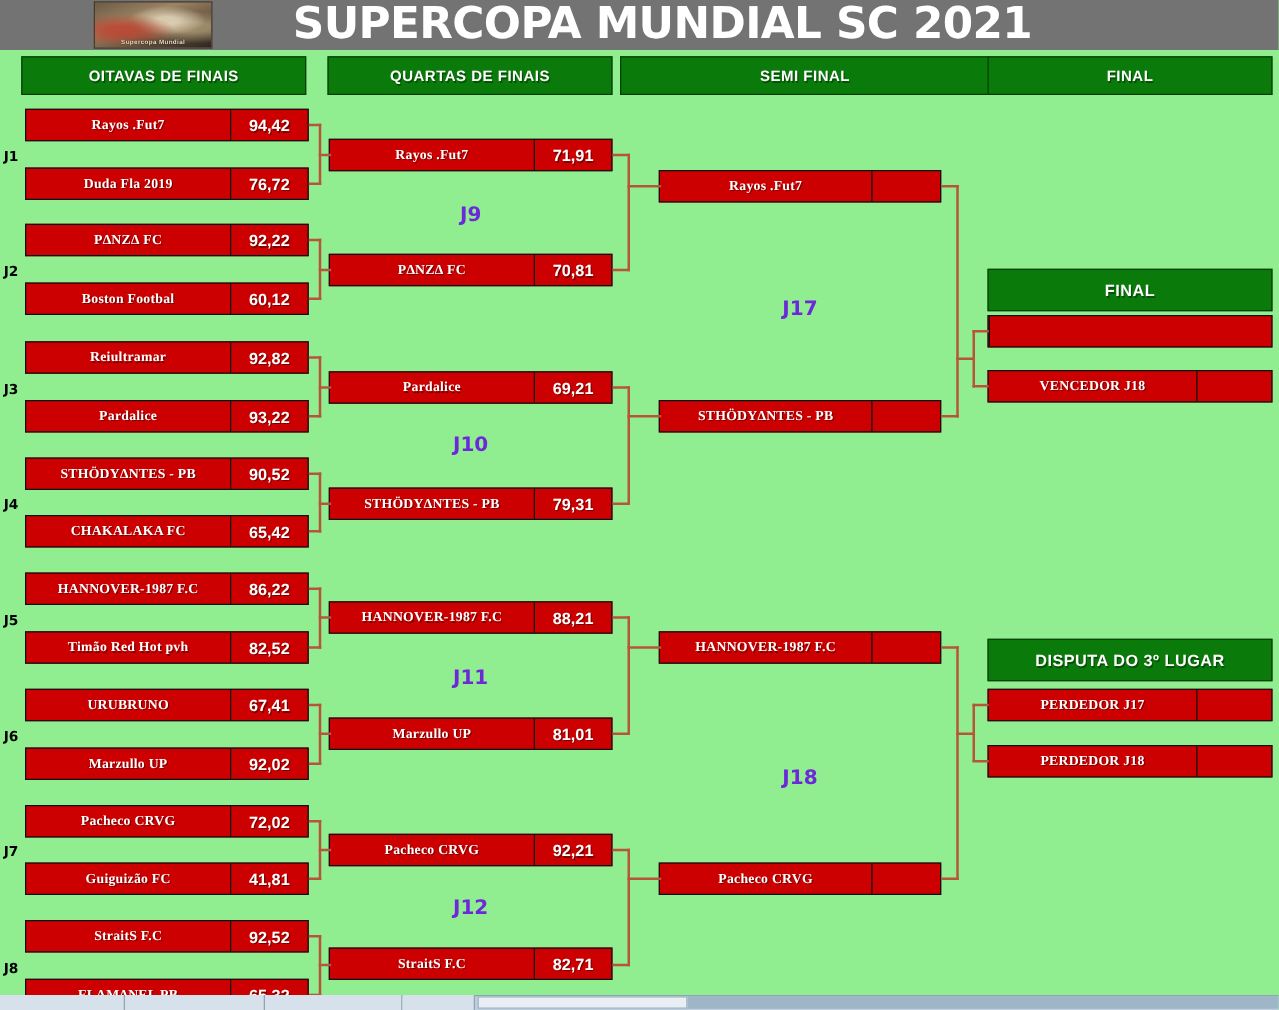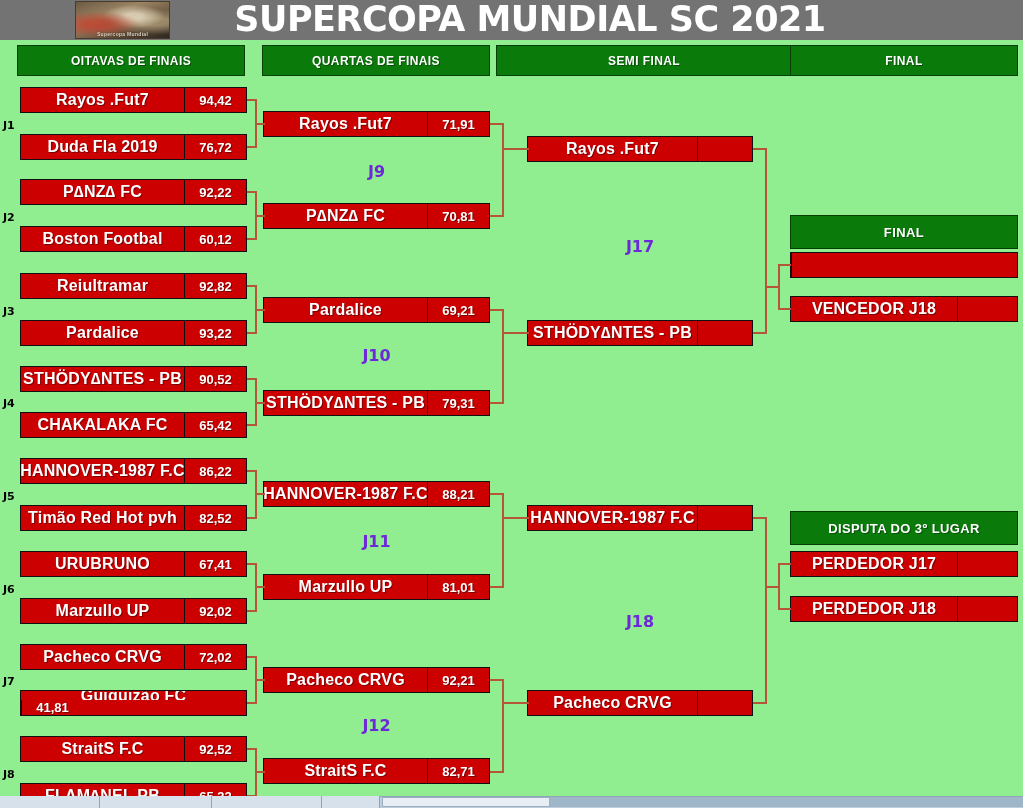--- a/index.html
+++ b/index.html
@@ -55,23 +55,24 @@
   #rb3 { left: 790px; top: 45px; width: 228px; }
 
   
   .box {
     position: absolute; height: 26px;
     background: #CC0000; border: 1px solid #111;
     display: flex; align-items: stretch;
   }
   .box .nm {
     flex: 1 1 auto; display: flex; align-items: center; justify-content: center;
-    color: #FFFFFF; font-size: 16px; font-weight: bold;
+    color: #FFFFFF; font-size: 11px; font-weight: bold;
     letter-spacing: .2px; white-space: nowrap; overflow: hidden;
     text-shadow: 1px 1px 0 rgba(0,0,0,.4);
+    font-family: Liberation Serif, serif;
   }
   .box .sc {
     flex: 0 0 auto; border-left: 1px solid #111;
     display: flex; align-items: center; justify-content: center;
     color: #FFFFFF; font-size: 13px; font-weight: bold;
     text-shadow: 1px 1px 0 rgba(0,0,0,.4);
   }
   .r16 .sc { width: 62px; }
   .qf  .sc { width: 62px; }
   .sf  .sc { width: 55px; }
@@ -192,21 +193,21 @@
   <div class="box r16" style="left:20px;top:598px;width:227px;">
     <div class="nm">Marzullo UP</div>
     <div class="sc">92,02</div>
   </div>
   <div class="jlab" style="left:3px;top:583px;">J6</div>
 
   <div class="box r16" style="left:20px;top:644px;width:227px;">
     <div class="nm">Pacheco CRVG</div>
     <div class="sc">72,02</div>
   </div>
-  <div class="box r16" style="left:20px;top:690px;width:227px;flex-direction:column;">
+  <div class="box r16" style="left:20px;top:690px;width:227px;">
     <div class="nm">Guiguizão FC</div>
     <div class="sc">41,81</div>
   </div>
   <div class="jlab" style="left:3px;top:675px;">J7</div>
 
   <div class="box r16" style="left:20px;top:736px;width:227px;">
     <div class="nm">StraitS F.C</div>
     <div class="sc">92,52</div>
   </div>
   <div class="box r16" style="left:20px;top:783px;width:227px;">

